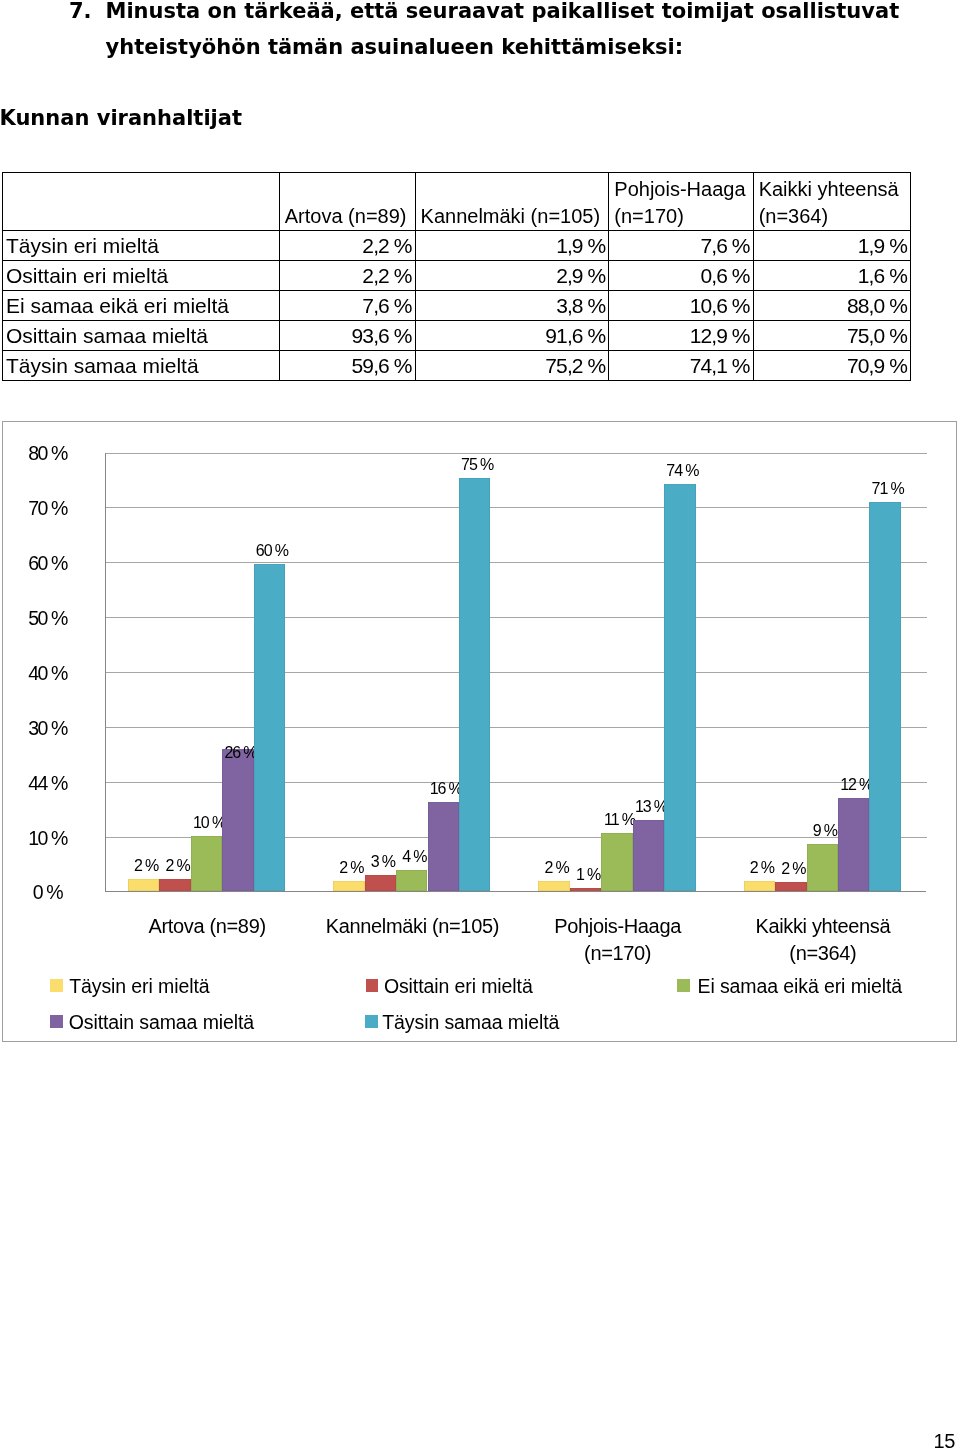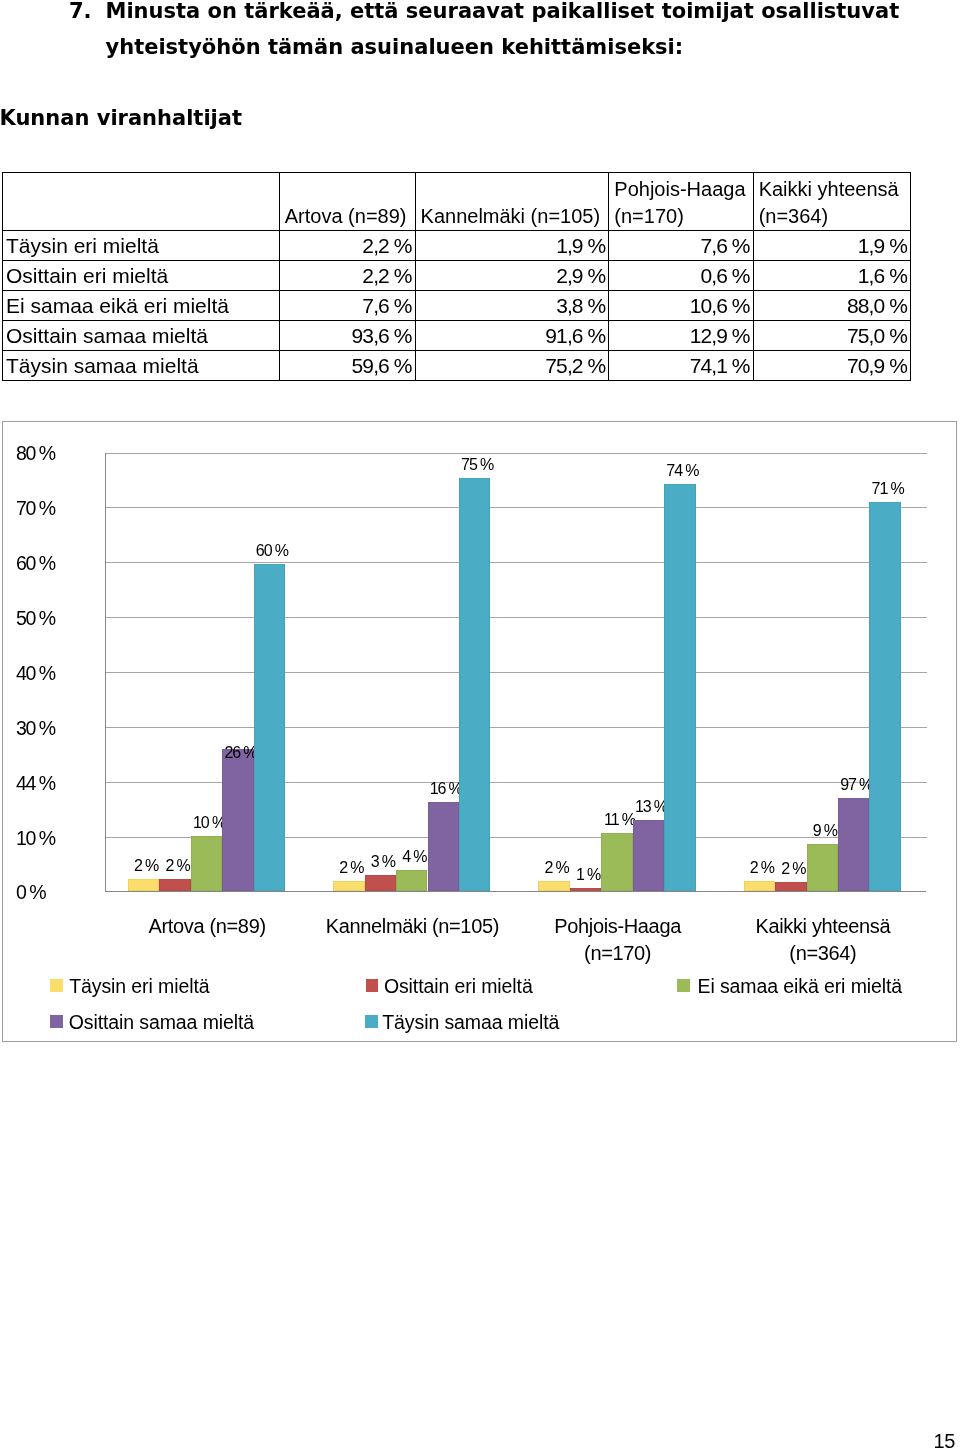--- a/index.html
+++ b/index.html
@@ -24,21 +24,21 @@
   .c2{width:193.6px;}
   .c3{width:144.2px;}
   .c4{width:157.2px;}
   #datatable tbody td.num{text-align:right;padding-right:3px !important;letter-spacing:-0.9px;}
 
   
   #chart{position:absolute;left:2px;top:421px;width:954.5px;height:621px;border:1px solid #9f9f9f;box-sizing:border-box;background:#fff;}
   #plot{position:absolute;left:101.5px;top:31px;width:821px;height:439px;box-sizing:border-box;border-left:1.3px solid #868686;border-bottom:1.3px solid #868686;}
   .grid{position:absolute;left:0;width:821px;height:0;border-top:1.1px solid #a6a6a6;}
   
-  .ylab{position:absolute;left:13px;width:81px;font-size:19.5px;letter-spacing:-1.45px;text-align:left;white-space:nowrap;}
+  .ylab{position:absolute;left:4px;width:81px;font-size:19.5px;letter-spacing:-1.45px;text-align:center;white-space:nowrap;}
   .bar{position:absolute;bottom:0;}
   
   .dlab{position:absolute;font-size:16px;letter-spacing:-1.1px;text-align:center;white-space:nowrap;}
   
   .xlab{position:absolute;font-size:20px;letter-spacing:-0.35px;text-align:center;white-space:nowrap;}
   .legend-item{position:absolute;font-size:19.5px;letter-spacing:-0.1px;white-space:nowrap;}
   .legend-swatch{position:absolute;left:0;top:4px;width:12.7px;height:12.9px;}
 
   #pagenum{position:absolute;left:933.5px;top:1430px;font-size:20px;letter-spacing:-0.3px;}
 </style>
@@ -142,21 +142,21 @@
         <div class="dlab" style="left: 517.75px; width: 55.45px; top: 345.211px;">13 %</div>
         <div class="bar" style="left: 558.7px; width: 31.45px; height: 406.624px; background: rgb(75, 172, 198); box-shadow: rgb(67, 155, 180) 0px 0px 0px 0.6px inset;"></div>
         <div class="dlab" style="left: 549.2px; width: 55.45px; top: 9.37625px;">74 %</div>
         <div class="bar" style="left: 638.15px; width: 31.45px; height: 10.4262px; background: rgb(251, 221, 107); box-shadow: rgb(229, 201, 91) 0px 0px 0px 0.6px inset;"></div>
         <div class="dlab" style="left: 628.65px; width: 55.45px; top: 405.574px;">2 %</div>
         <div class="bar" style="left: 669.6px; width: 31.45px; height: 8.78px; background: rgb(192, 80, 77); box-shadow: rgb(174, 72, 69) 0px 0px 0px 0.6px inset;"></div>
         <div class="dlab" style="left: 660.1px; width: 55.45px; top: 407.22px;">2 %</div>
         <div class="bar" style="left: 701.05px; width: 31.45px; height: 46.6437px; background: rgb(155, 187, 89); box-shadow: rgb(139, 168, 79) 0px 0px 0px 0.6px inset;"></div>
         <div class="dlab" style="left: 691.55px; width: 55.45px; top: 369.356px;">9 %</div>
         <div class="bar" style="left: 732.5px; width: 31.45px; height: 93.2875px; background: rgb(128, 100, 162); box-shadow: rgb(115, 90, 147) 0px 0px 0px 0.6px inset;"></div>
-        <div class="dlab" style="left: 723px; width: 55.45px; top: 322.712px;">97 %</div>
+        <div class="dlab" style="left: 723px; width: 55.45px; top: 322.712px;">12 %</div>
         <div class="bar" style="left: 763.95px; width: 31.45px; height: 389.064px; background: rgb(75, 172, 198); box-shadow: rgb(67, 155, 180) 0px 0px 0px 0.6px inset;"></div>
         <div class="dlab" style="left: 754.45px; width: 55.45px; top: 26.9362px;">71 %</div>
       </div>
     <div id="ylabels">
         <div class="ylab" style="top: 459.4px;">0 %</div>
         <div class="ylab" style="top: 404.525px;">10 %</div>
         <div class="ylab" style="top: 349.65px;">44 %</div>
         <div class="ylab" style="top: 294.775px;">30 %</div>
         <div class="ylab" style="top: 239.9px;">40 %</div>
         <div class="ylab" style="top: 185.025px;">50 %</div>

